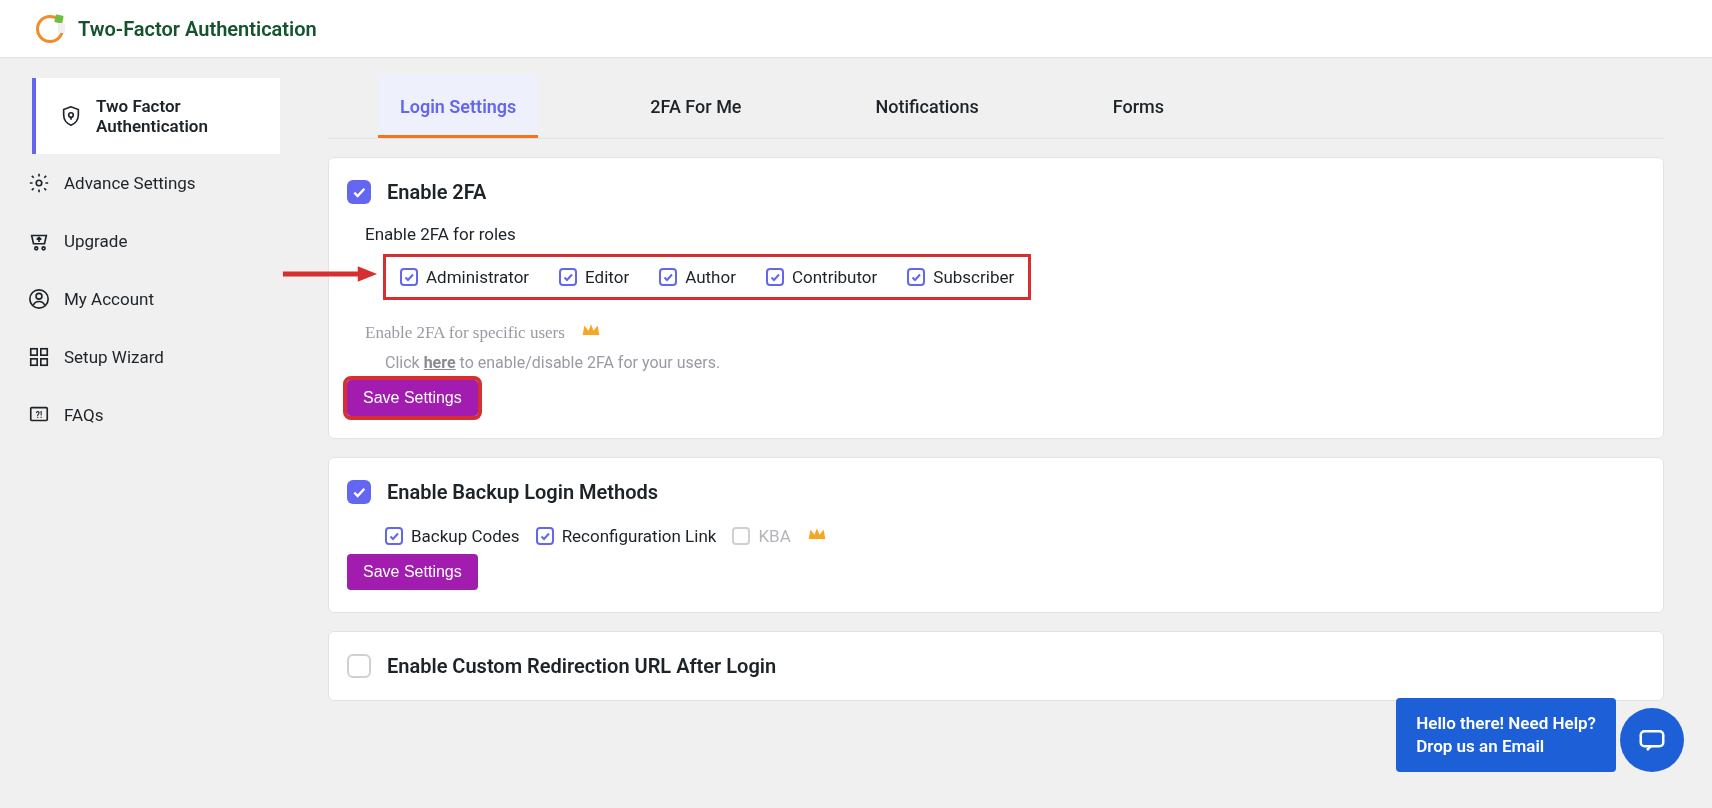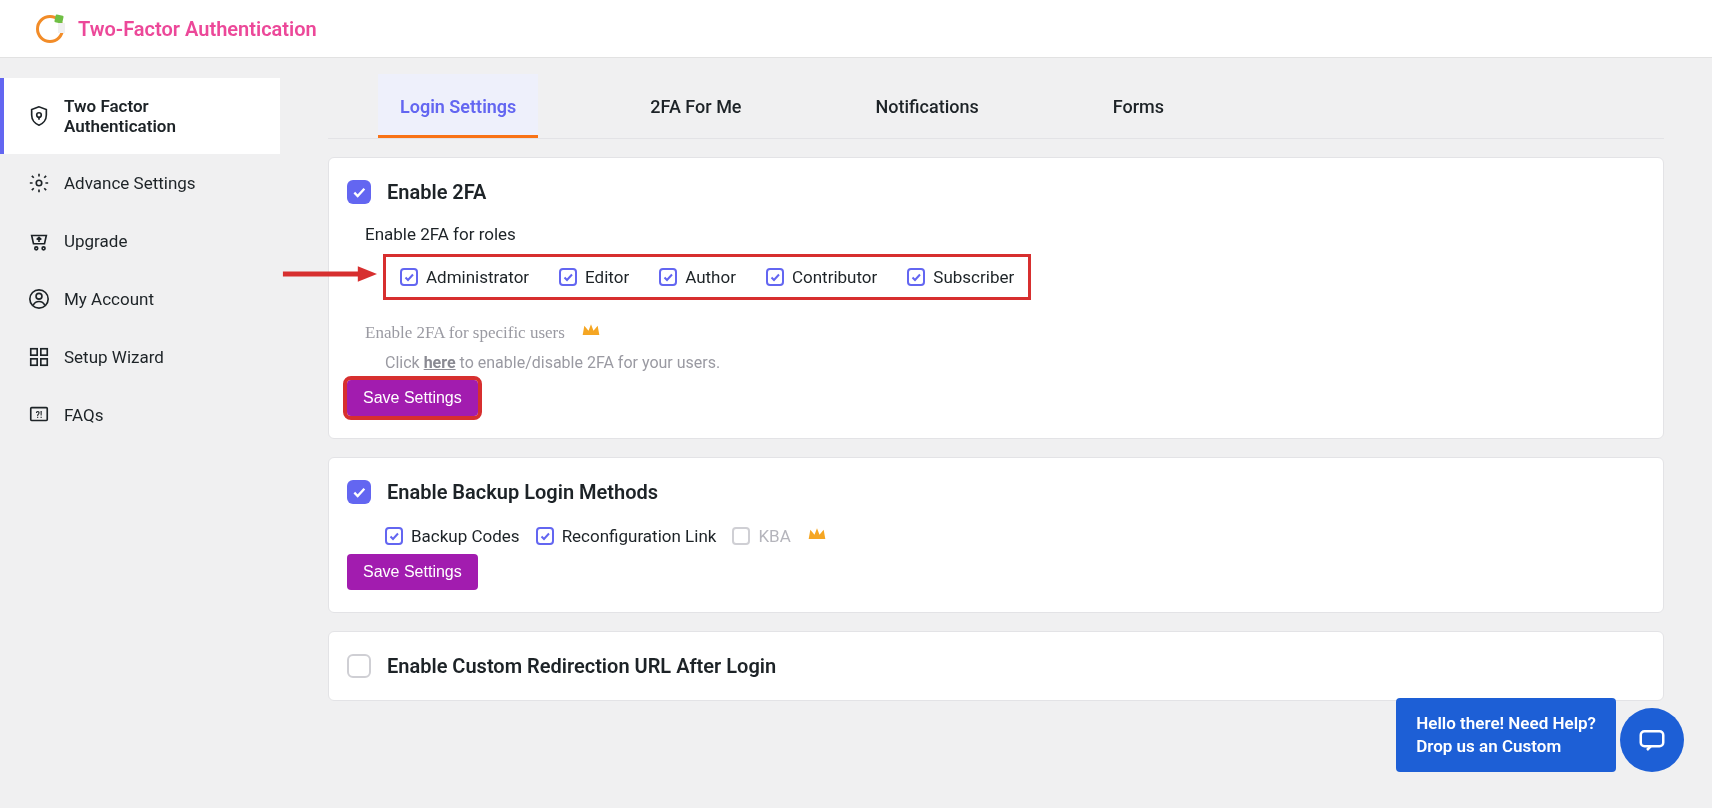--- a/index.html
+++ b/index.html
@@ -38,21 +38,21 @@
   .logo-circle::after {
     content: "";
     position: absolute;
     right: -4px; top: 5px;
     width: 7px; height: 10px;
     background: #f0f0f1;
   }
   .top-title {
     font-size: 20px;
     font-weight: 600;
-    color: #ec4899;
+    color: #14532d;
   }
   .layout {
     display: flex;
     height: calc(100% - 58px);
   }
   .sidebar {
     width: 280px;
     background: transparent;
     padding-top: 20px;
   }
@@ -63,20 +63,21 @@
     padding: 18px 28px;
     font-size: 17px;
     color: #1d2327;
     cursor: pointer;
   }
   .sidebar-item.active {
     background: #fff;
     border-left: 4px solid #6366f1;
     padding-left: 24px;
     font-weight: 600;
+    margin-left: 32px;
   }
   .sidebar-item .icon {
     width: 22px; height: 22px;
     display: flex; align-items: center; justify-content: center;
   }
   .main {
     flex: 1;
     padding: 0 48px 0 48px;
     overflow-y: auto;
     position: relative;
@@ -400,20 +401,20 @@
         <div class="cb-big unchecked"></div>
         <div class="cb-title">Enable Custom Redirection URL After Login</div>
       </div>
     </div>
 
   </div>
 </div>
 
 <div class="help-bubble">
   <div>Hello there! Need Help?</div>
-  <div>Drop us an Custom</div>
+  <div>Drop us an Email</div>
 </div>
 <div class="help-fab">
   <svg width="30" height="30" viewBox="0 0 24 24" fill="none" stroke="#fff" stroke-width="2">
     <rect x="3" y="5" width="18" height="12" rx="3"></rect>
     <path d="M8 20l3-3h0"></path>
   </svg>
 </div>
 
 </body></html>

